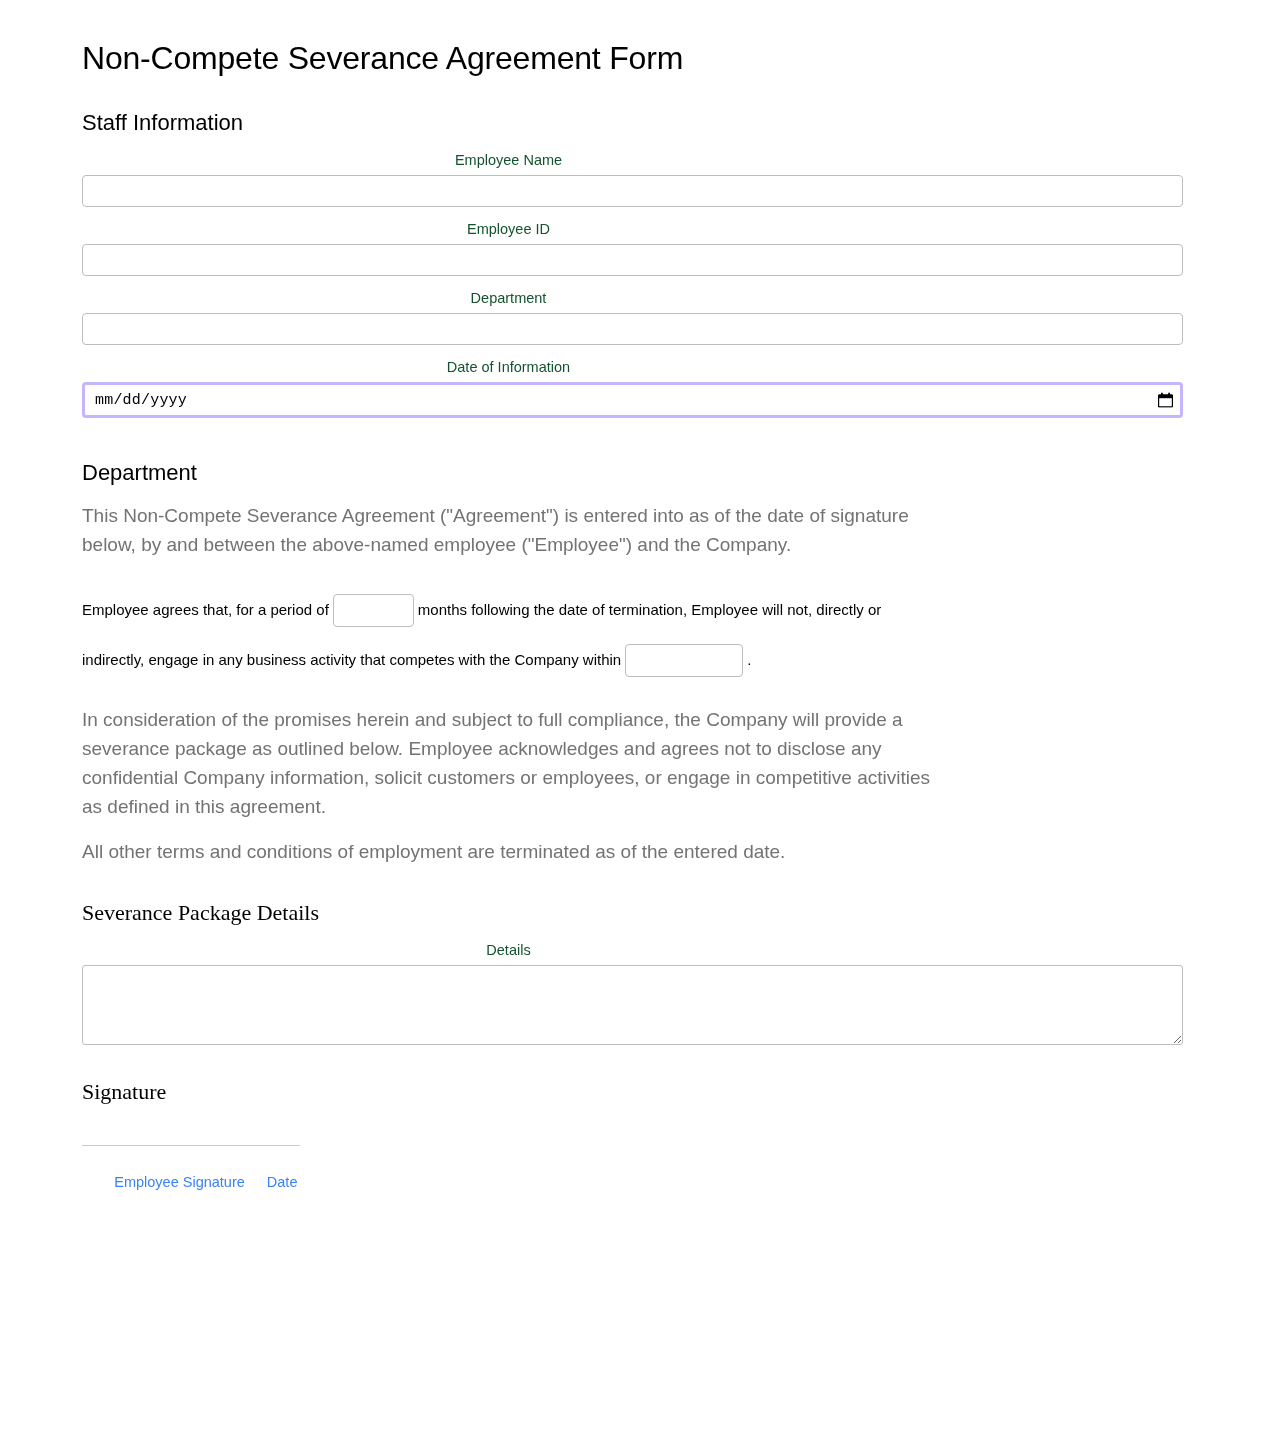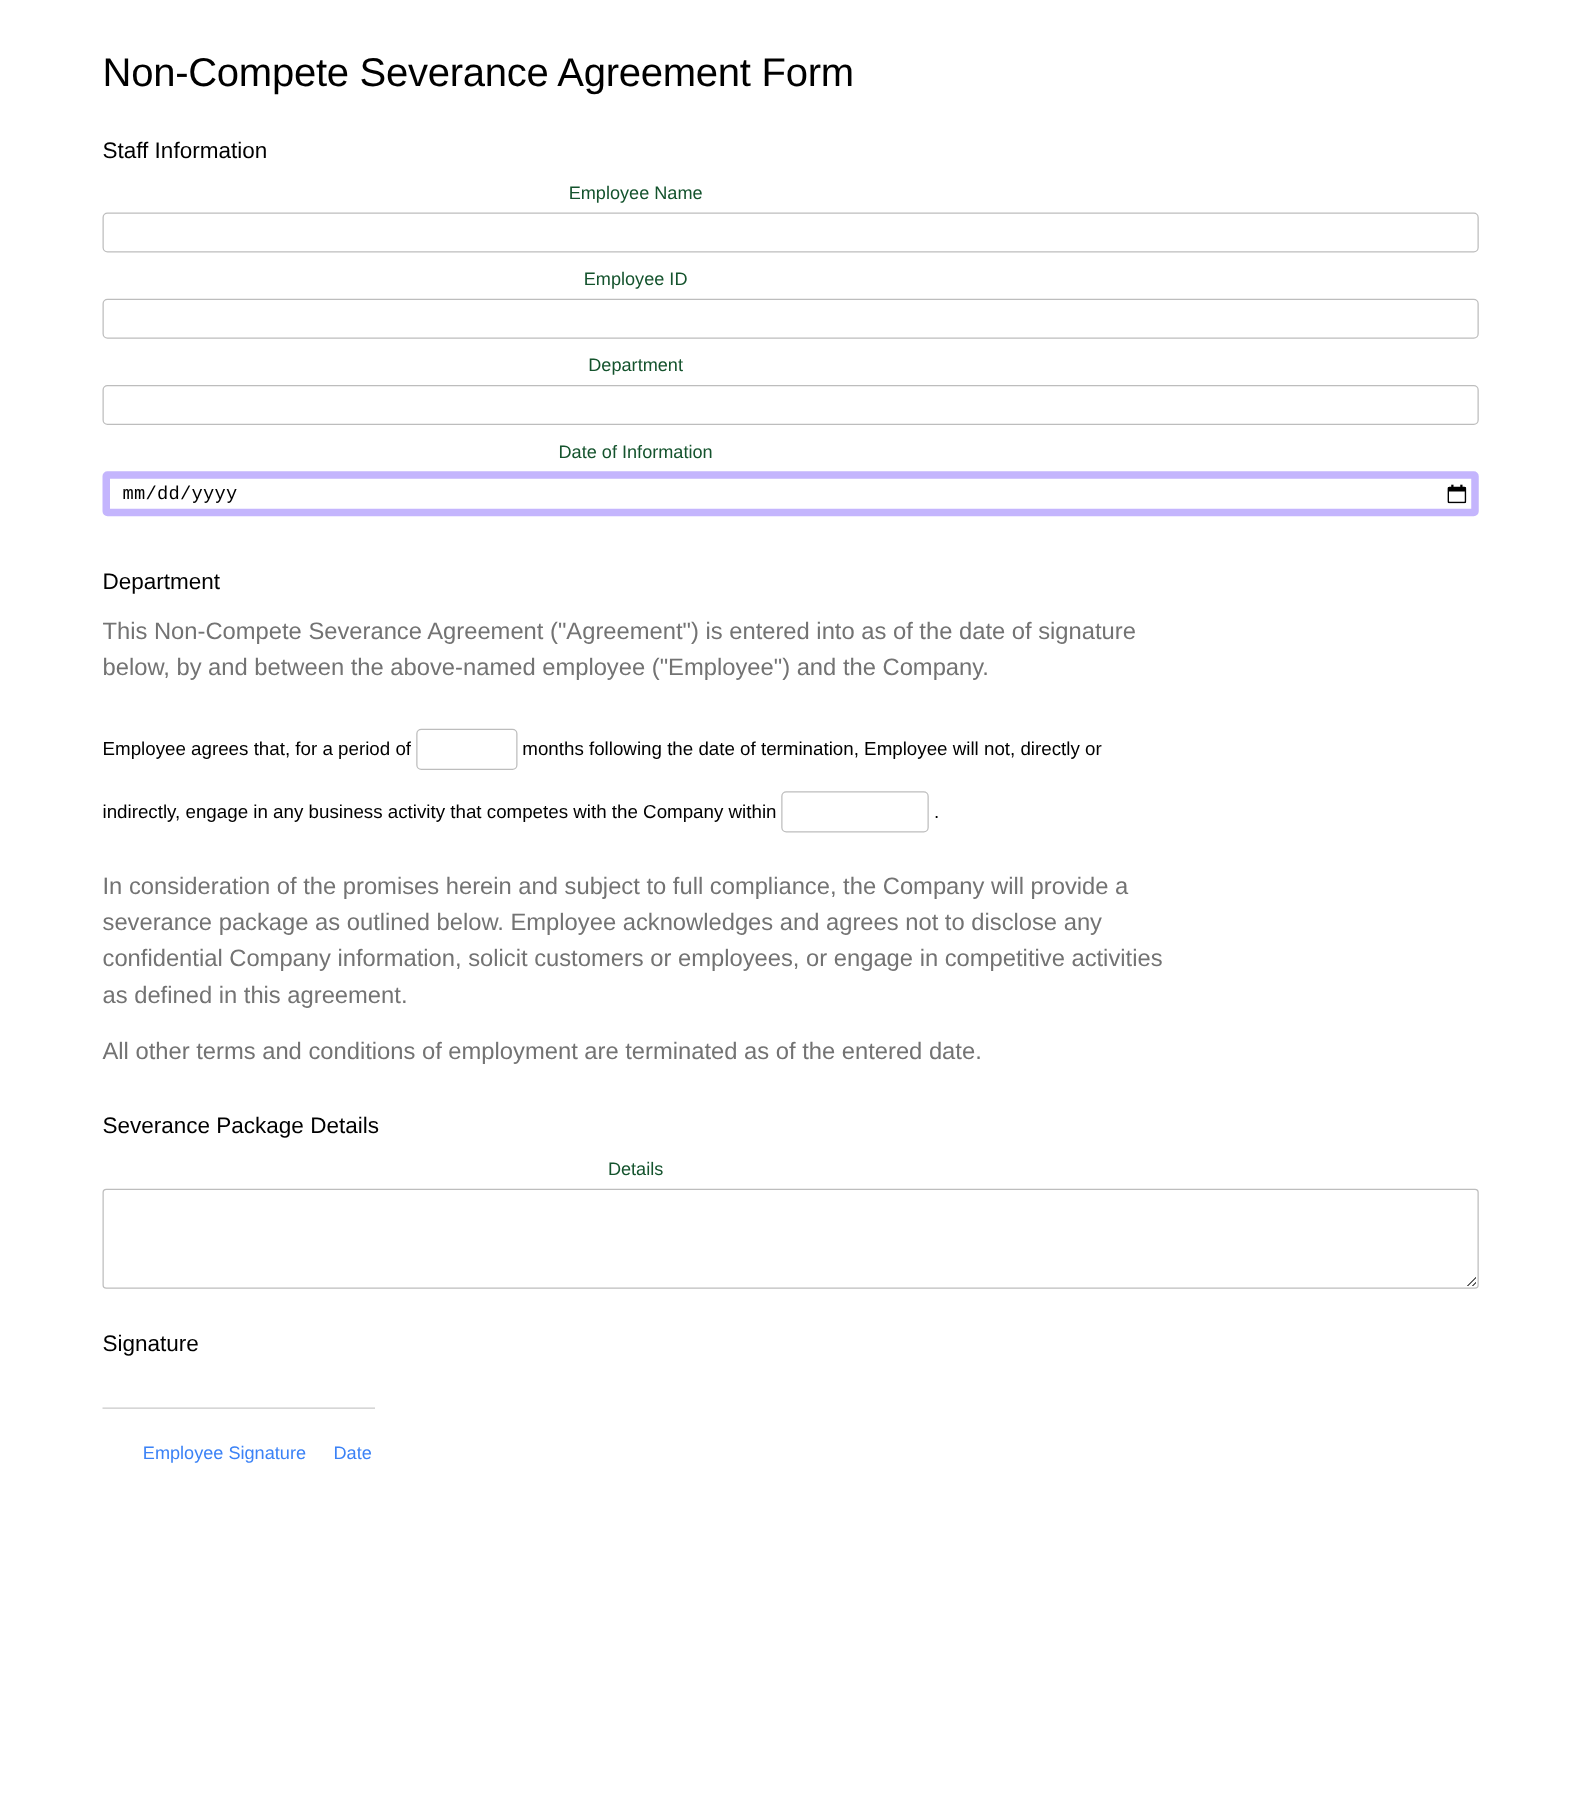--- a/index.html
+++ b/index.html
@@ -24,27 +24,28 @@
 
   
   .form-title {
     font-size: 32px;
     font-weight: normal;
     line-height: 1.18;
     margin: 0 0 32px 0;
     letter-spacing: -0.2px;
   }
   .section-title {
-    font-size: 18px;
+    font-size: 22px;
     font-weight: normal;
     line-height: 1.2;
     margin: 0 0 14px 0;
   }
   .section-title.spaced {
     margin-top: 34px;
+    font-family: Liberation Serif, serif;
   }
 
   
   .section { margin: 0; }
   .section + .section { margin-top: 0; }
 
   
   .field-group {
     margin-bottom: 12px;
   }
@@ -76,21 +77,21 @@
     width: 1101px;
     height: 36px;
   }
   .date-input {
     display: flex;
     align-items: center;
     width: 1101px;
     height: 36px;
     padding: 4px 10px;
     background: #ffffff;
-    border: 6px solid #c4b5fd;
+    border: 3px solid #c4b5fd;
     border-radius: 4px;
     font-family: "Liberation Mono", monospace;
     font-size: 15px;
     letter-spacing: 0.2px;
     color: #000;
     cursor: text;
   }
   .date-placeholder { user-select: none; }
   .calendar-btn {
     position: absolute;

